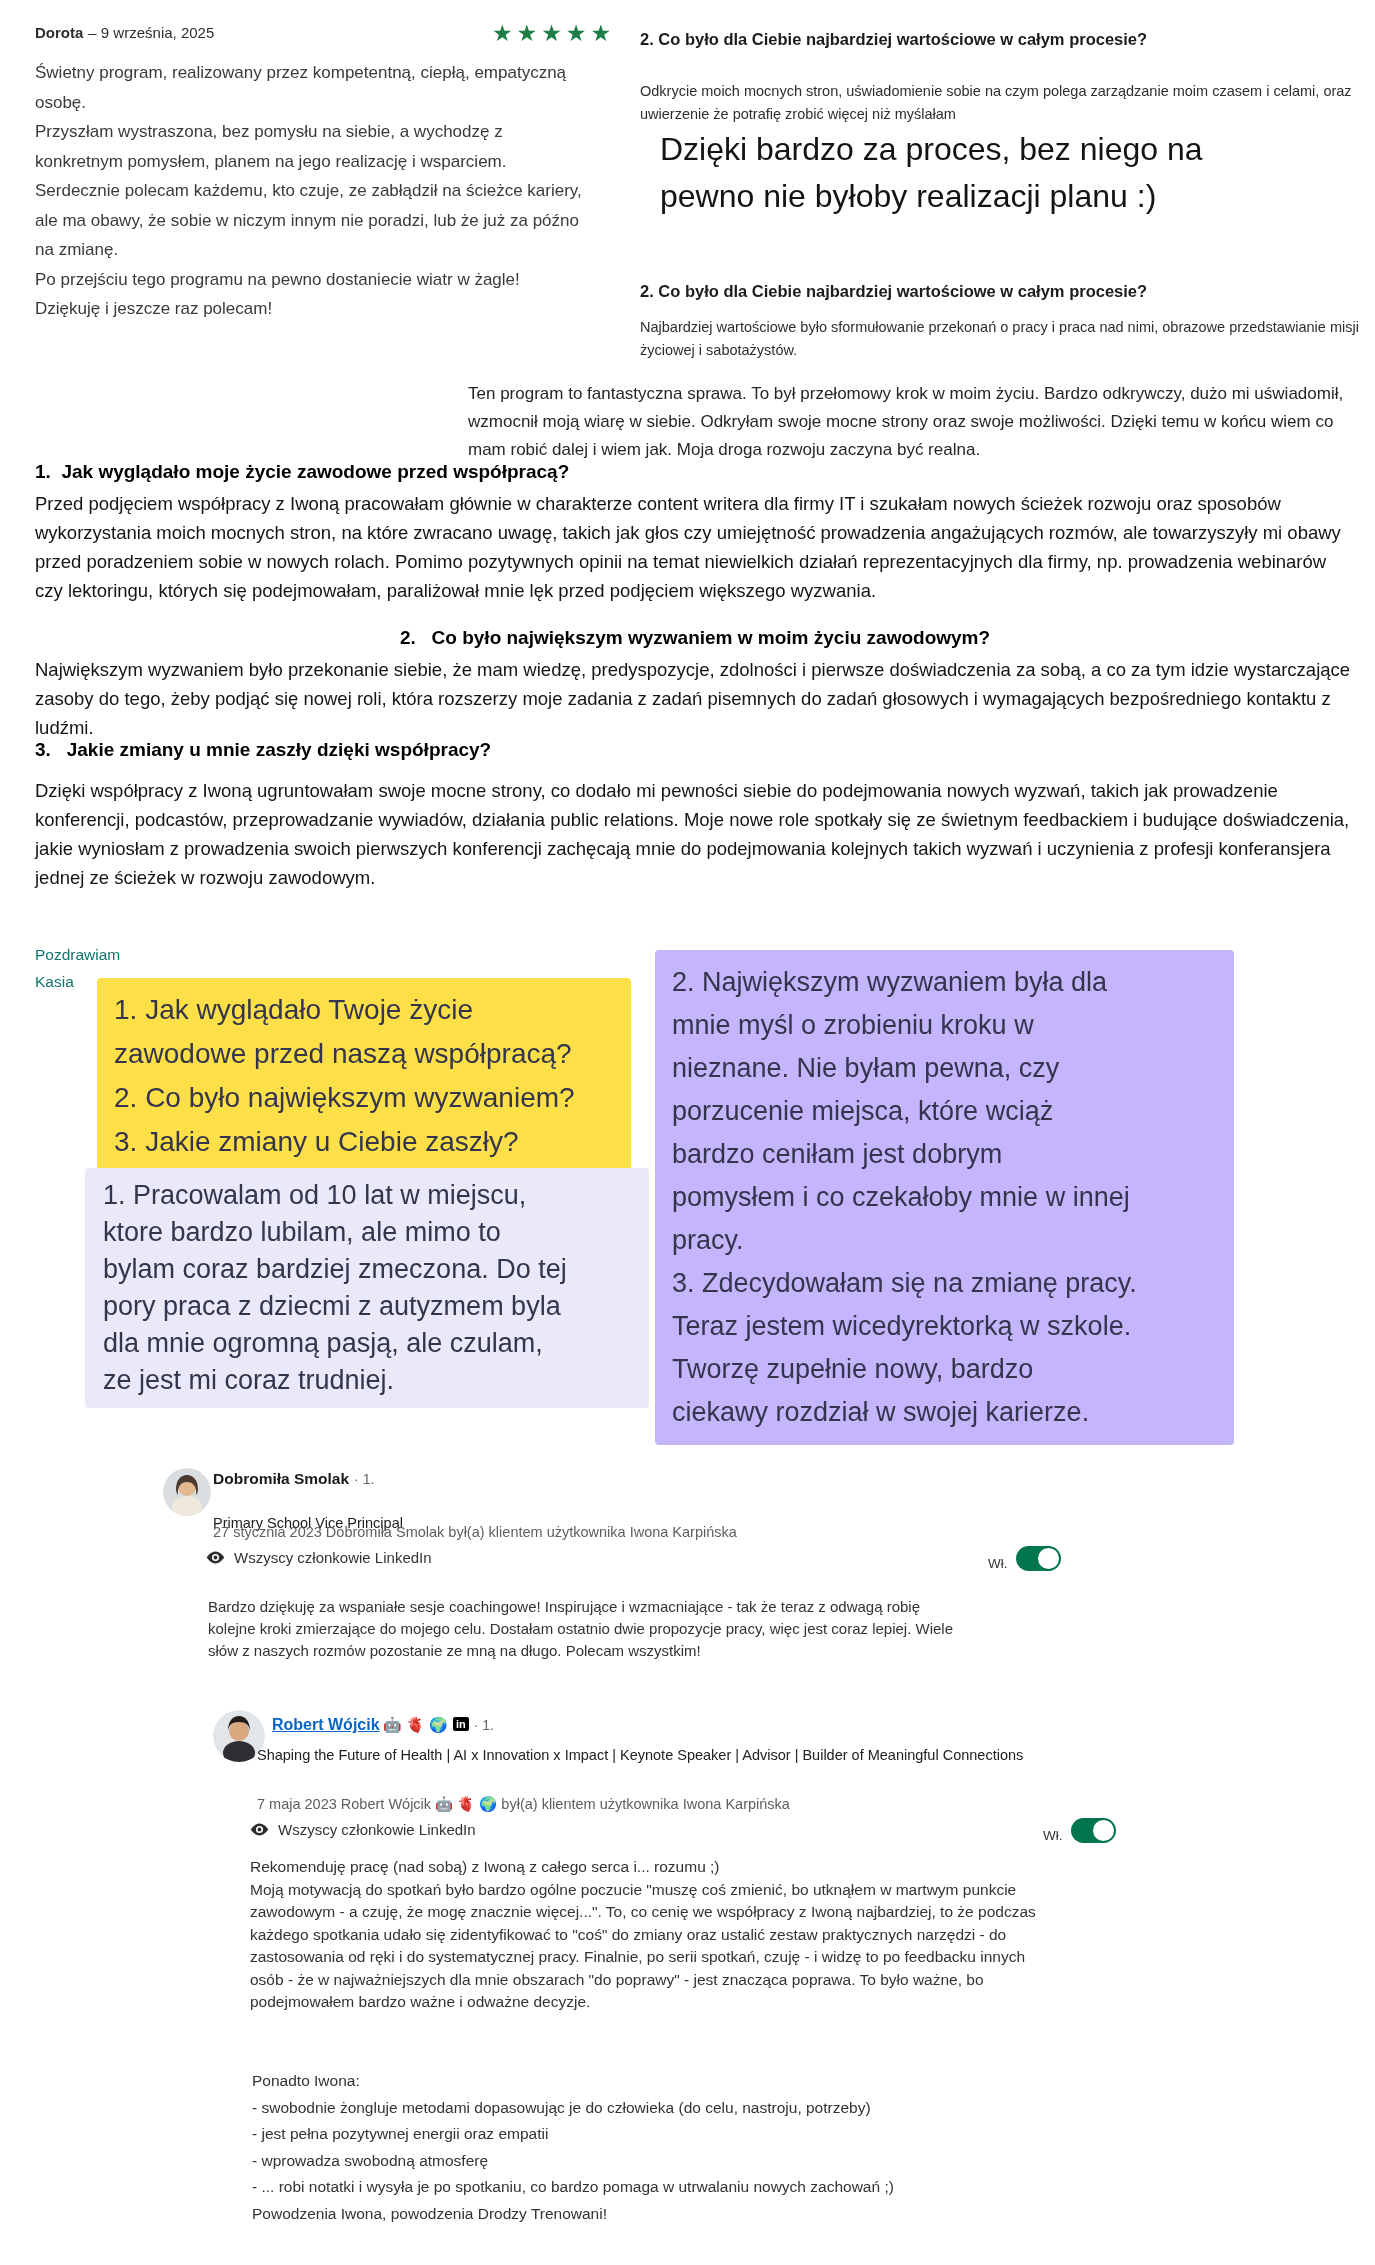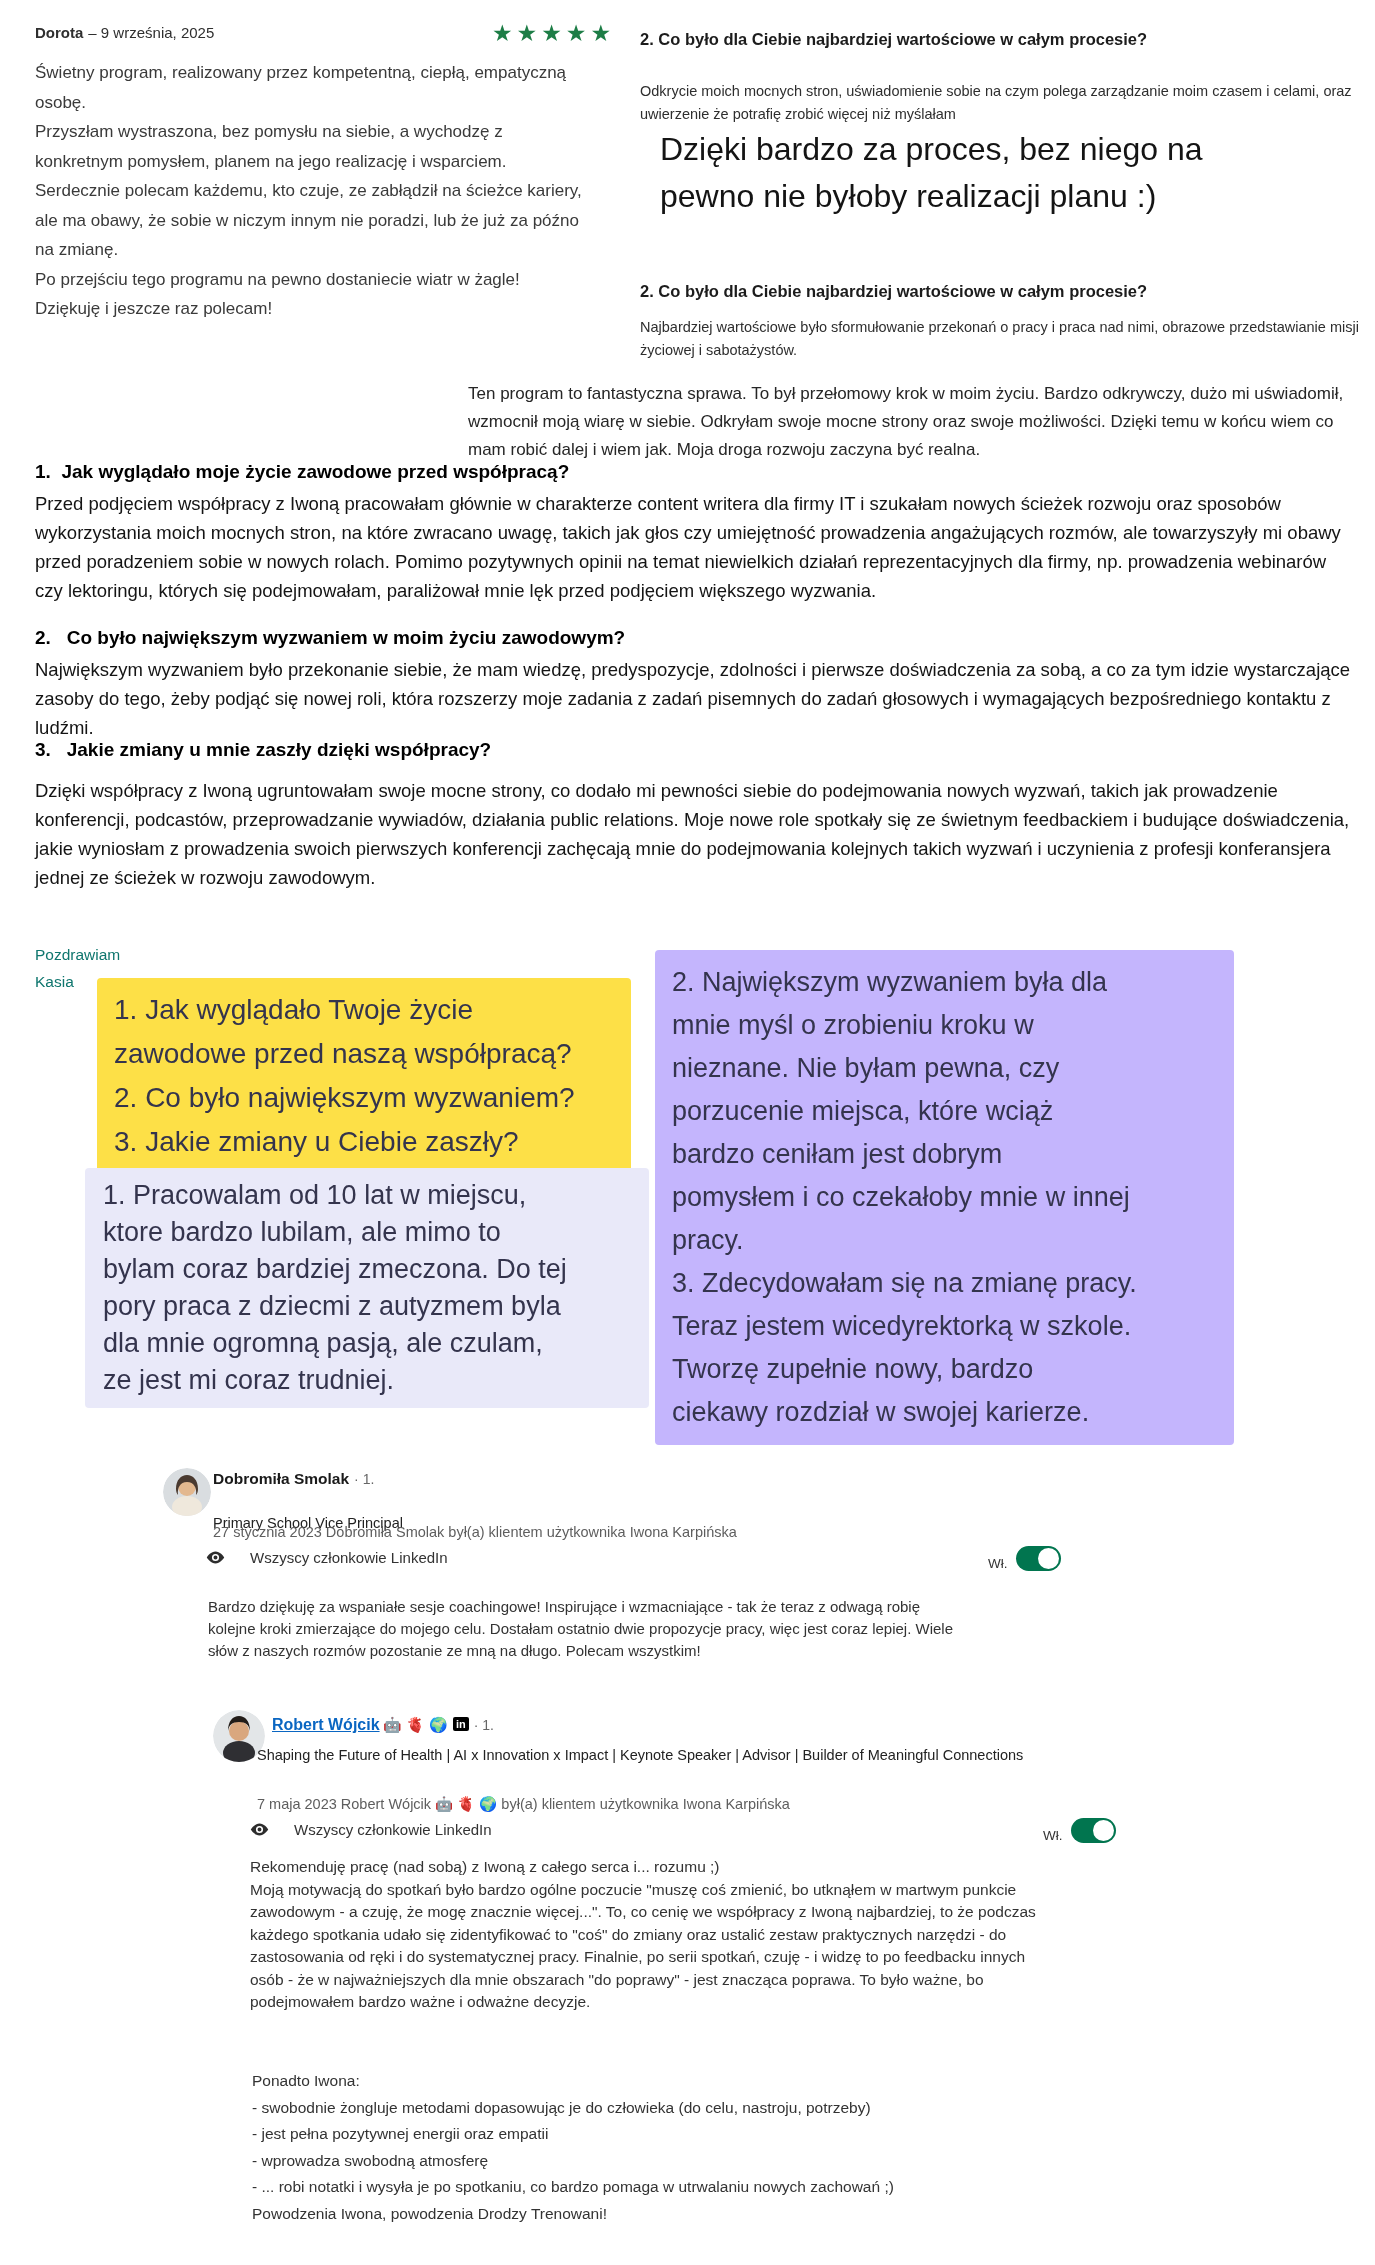--- a/index.html
+++ b/index.html
@@ -24,42 +24,42 @@
   .rq1-answer{left:640px;top:80px;}
   .big-quote{left:660px;top:126px;width:600px;font-size:32px;line-height:47px;color:#141414;}
   .rq2-heading{left:640px;top:282px;}
   .rq2-answer{left:640px;top:316px;}
   .program-para{left:468px;top:380px;width:905px;font-size:17px;line-height:28px;color:#262626;}
 
   
   .qa-h{left:35px;width:1320px;font-size:19px;font-weight:bold;color:#000;}
   .qa-p{left:35px;width:1318px;font-size:18.5px;line-height:29px;color:#141414;}
   .qa1-h{top:461px;} .qa1-p{top:489px;}
-  .qa2-h{top:627px;} .qa2-p{top:655px;}
+  .qa2-h{top:627px;text-align:center;} .qa2-p{top:655px;}
   .qa3-h{top:739px;} .qa3-p{top:776px;}
   .signoff{left:35px;top:941px;font-size:15.5px;line-height:27px;color:#0f766e;}
 
   
   .chat{border-radius:4px;color:#34344d;}
   .chat-q{left:97px;top:978px;width:500px;padding:10px 17px;background:#fde047;
           font-size:28px;line-height:44px;}
   .chat-a1{left:85px;top:1168px;width:528px;padding:9px 18px;background:#e9e9f9;
           font-size:27px;line-height:37px;}
   .chat-a23{left:655px;top:950px;width:545px;padding:11px 17px;background:#c4b5fd;
           font-size:27px;line-height:43px;}
 
   
   .avatar{border-radius:50%;overflow:hidden;display:block;}
   .av1{left:163px;top:1468px;width:48px;height:48px;}
   .av2{left:213px;top:1710px;width:52px;height:52px;}
   .li-name{font-size:15.5px;font-weight:bold;color:#1a1a1a;}
   .li-degree{font-size:14px;font-weight:normal;color:#666;margin-left:5px;}
   .li-headline{font-size:14.5px;color:#222;line-height:22px;}
   .li-meta{font-size:14.5px;color:#5e5e5e;}
-  .vis-row{display:flex;align-items:center;gap:25px;font-size:15px;color:#333;}
+  .vis-row{display:flex;align-items:center;gap:9px;font-size:15px;color:#333;}
   .li-body{font-size:15px;color:#333;}
   .r1-name{left:213px;top:1470px;}
   .r1-headline{left:213px;top:1498px;margin-top:14px;}
   .r1-meta{left:213px;top:1524px;}
   .r1-vis{left:206px;top:1548px;}
   .r1-body{left:208px;top:1596px;width:762px;line-height:22px;}
   .r2-name{left:272px;top:1716px;}
   .name-link{color:#0a66c2;text-decoration:underline;font-weight:bold;font-size:16px;cursor:pointer;}
   .emoji{font-size:15px;margin-left:4px;}
   .in-badge{display:inline-block;background:#000000;color:#fff;font-weight:bold;font-size:11px;

